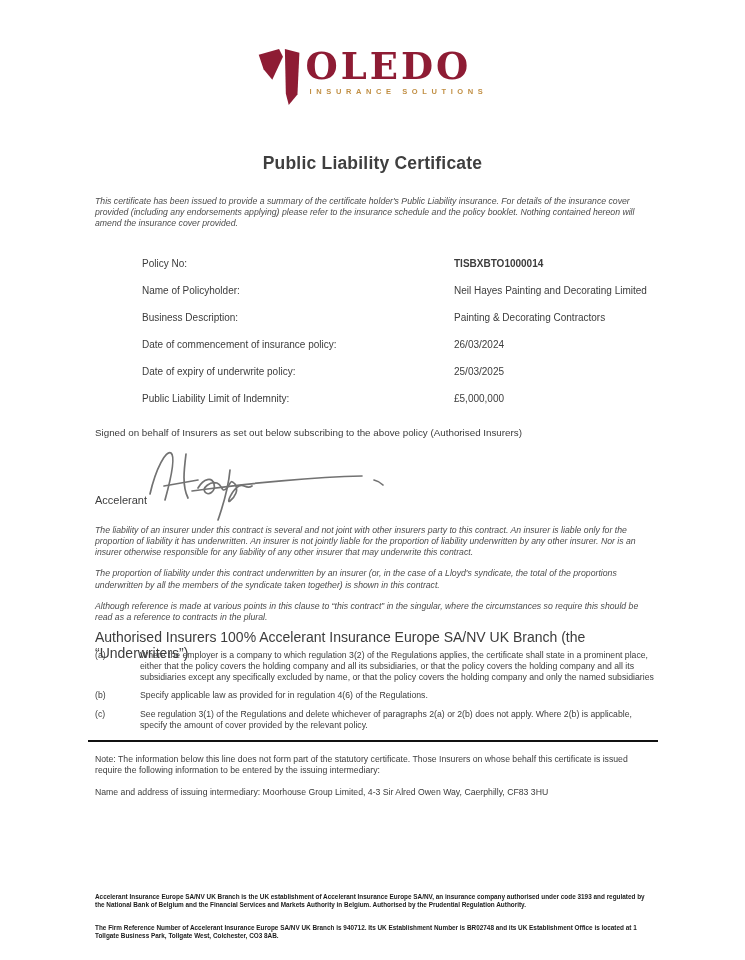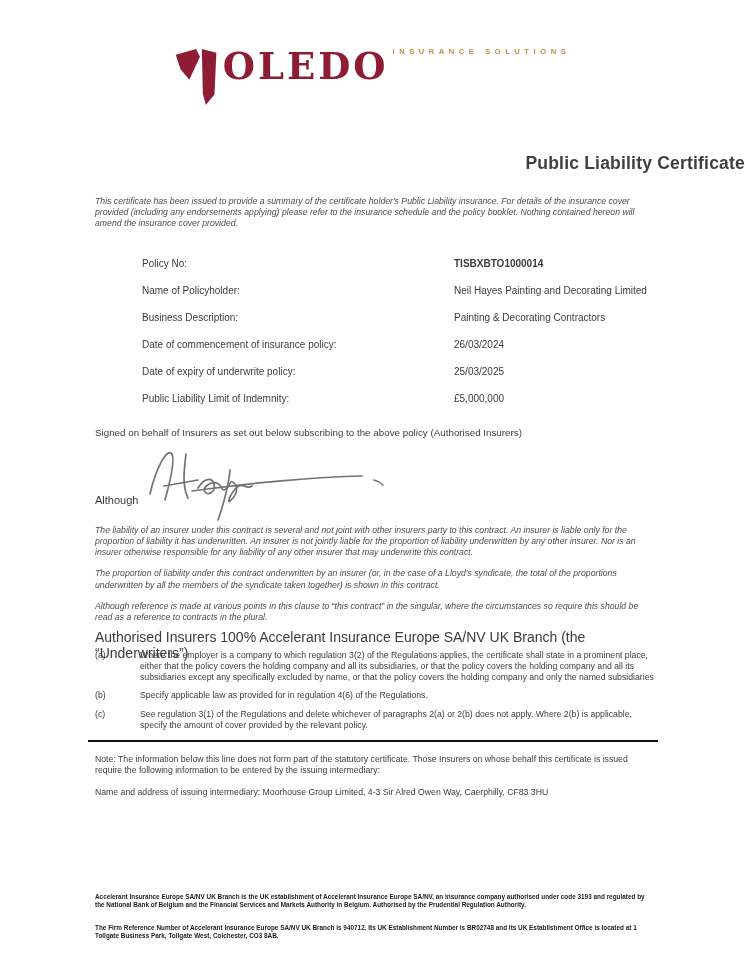--- a/index.html
+++ b/index.html
@@ -11,34 +11,34 @@
     color:#3c3c3c;
     overflow:hidden;
   }
   
   .logo{
     position:absolute;top:46px;left:0;width:745px;
     display:flex;justify-content:center;align-items:flex-start;
   }
   .logo-inner{display:flex;align-items:flex-start;}
   .logo-t{width:46px;height:60px;margin-right:2px;}
-  .wordstack{display:flex;flex-direction:row;align-items:flex-start;}
+  .wordstack{display:flex;flex-direction:column;align-items:flex-start;}
   .wordmark{
     font-family:"DejaVu Serif", serif;
     font-weight:700;font-size:37px;line-height:40px;
     color:#8e1c34;letter-spacing:3px;
   }
   .tagline{
     font-size:7.5px;font-weight:700;letter-spacing:4.6px;
     color:#c18f44;margin-top:1px;margin-left:4px;white-space:nowrap;
   }
   
   .title{
     position:absolute;top:153px;left:0;width:745px;
-    text-align:right;font-size:17.5px;font-weight:700;color:#3f3f3f;
+    text-align:center;font-size:17.5px;font-weight:700;color:#3f3f3f;
     letter-spacing:0.2px;
   }
   
   .block{position:absolute;left:95px;width:562px;}
   .small{font-size:8.7px;line-height:1.28;}
   .italic{font-style:italic;color:#4c4c4c;}
   
   .policy{top:258px;margin-left:47px;}
   .policy-row{display:grid;grid-template-columns:312px 1fr;font-size:10px;line-height:11px;margin-bottom:16px;}
   .policy-row .val.bold{font-weight:700;}
@@ -116,21 +116,21 @@
 
   <svg class="sig-svg" viewBox="0 0 252 78" fill="none" stroke="#5a5a5a" stroke-width="1.7" stroke-linecap="round" opacity="0.85">
     <path d="M12,50 C18,24 28,6 33,9 C38,13 32,38 27,56"></path>
     <path d="M48,10 C46,26 44,42 50,54"></path>
     <path d="M26,42 L60,36"></path>
     <path d="M60,44 C66,34 74,33 76,40 C78,48 70,52 67,48 C64,44 72,37 79,39 C85,41 83,50 89,44 C93,39 92,35 97,40 C101,46 97,53 92,57 C88,60 94,46 101,42 C106,39 108,46 114,42"></path>
     <path d="M54,47 C110,39 180,33 224,32"></path>
     <path d="M236,36 C240,37 243,39 245,41"></path>
     <path d="M92,26 C90,48 84,64 80,76"></path>
   </svg>
-  <div class="sig-label">Although</div>
+  <div class="sig-label">Accelerant</div>
 
   <div class="block legal small italic">
     <p>The liability of an insurer under this contract is several and not joint with other insurers party to this contract.  An insurer is liable only for the proportion of liability it has underwritten.  An insurer is not jointly liable for the proportion of liability underwritten by any other insurer. Nor is an insurer otherwise responsible for any liability of any other insurer that may underwrite this contract.</p>
     <p>The proportion of liability under this contract underwritten by an insurer (or, in the case of a Lloyd's syndicate, the total of the proportions underwritten by all the members of the syndicate taken together) is shown in this contract.</p>
     <p>Although reference is made at various points in this clause to “this contract” in the singular, where the circumstances so require this should be read as a reference to contracts in the plural.</p>
   </div>
 
   <div class="block authorised">Authorised Insurers 100% Accelerant Insurance Europe SA/NV UK Branch (the “Underwriters”)</div>
 
   <div class="block clauses">

